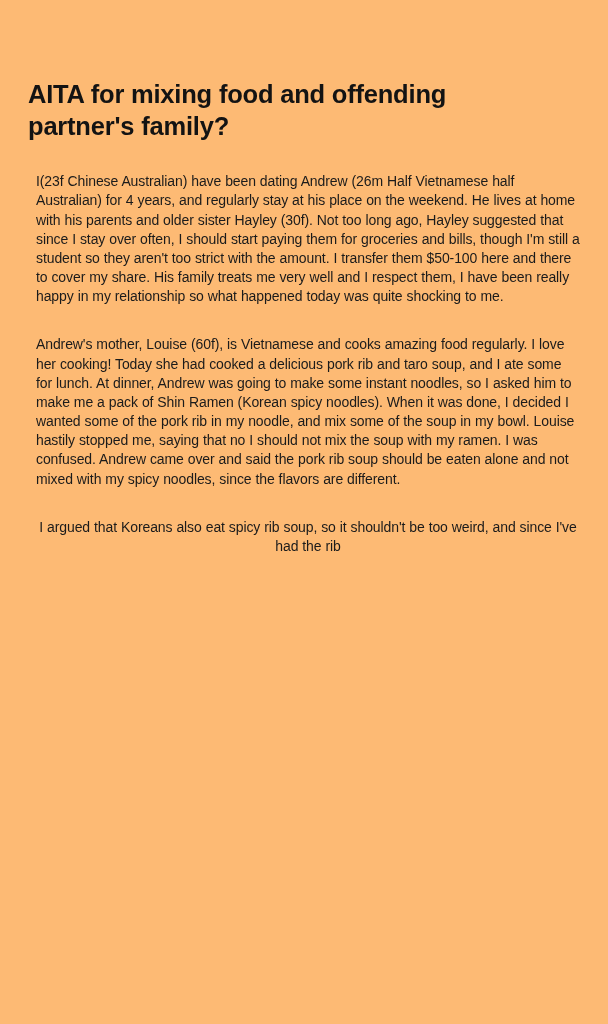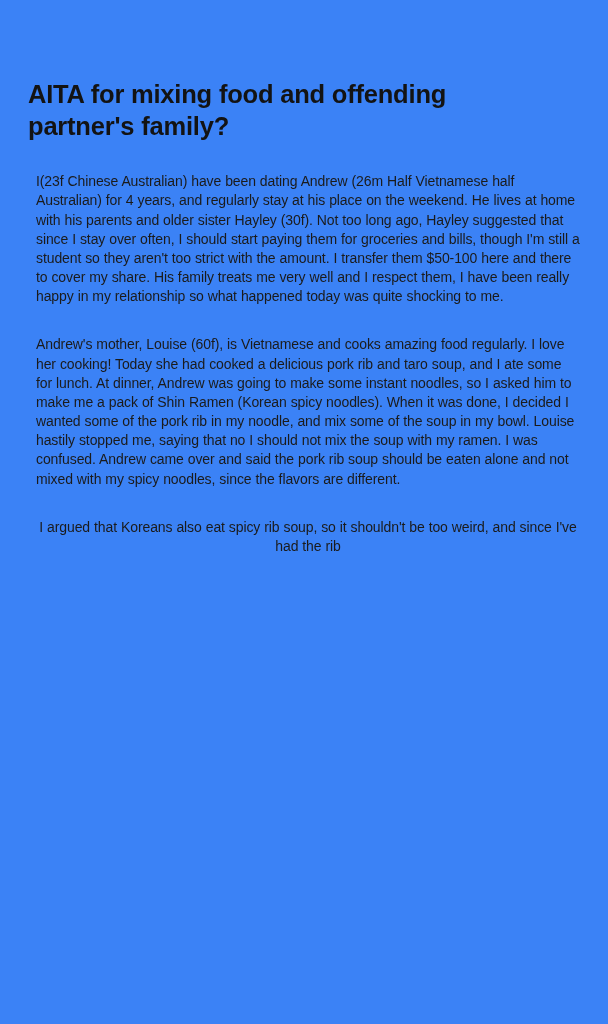--- a/index.html
+++ b/index.html
@@ -11,21 +11,21 @@
     width: 608px;
     height: 1024px;
     overflow: hidden;
     font-family: "Liberation Sans", sans-serif;
     color: #1a1a1a;
   }
   .page {
     position: relative;
     width: 608px;
     height: 1024px;
-    background: #3b82f6;
+    background: #fdba74;
     box-sizing: border-box;
   }
   .top-gap {
     height: 78px;
   }
   .content {
     padding: 0 28px 0 28px;
   }
   .post-title {
     font-size: 25.5px;

